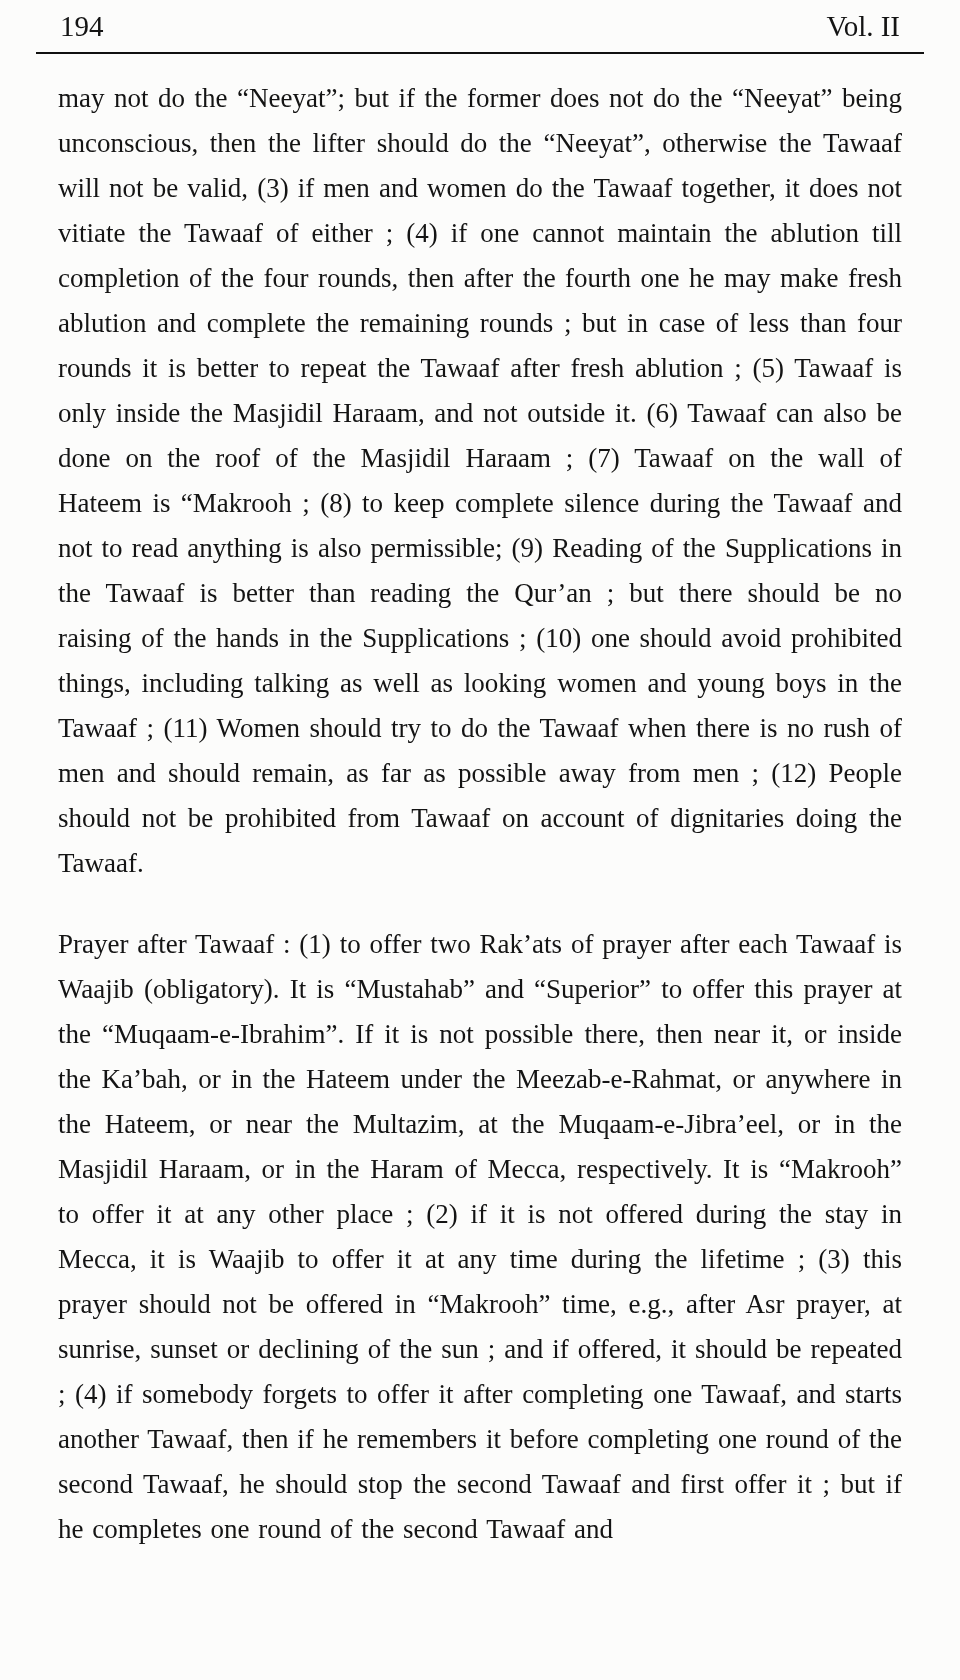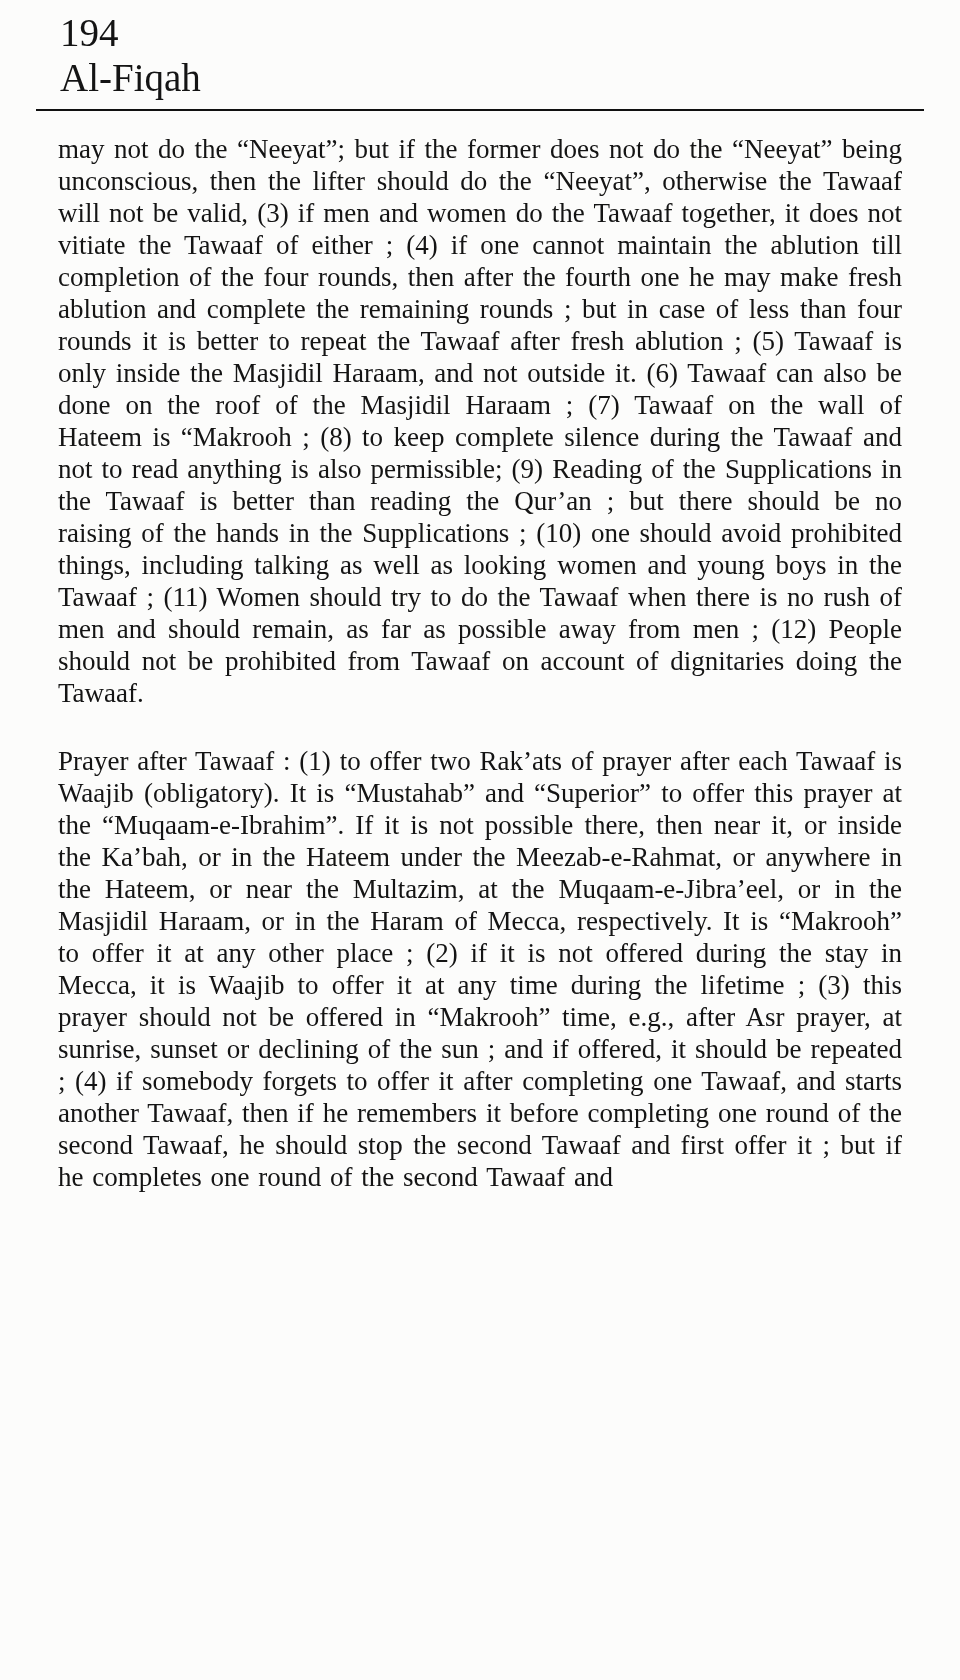--- a/index.html
+++ b/index.html
@@ -16,35 +16,34 @@
     color: #141414;
     font-family: "Liberation Serif", "DejaVu Serif", serif;
     box-sizing: border-box;
     padding: 10px 58px 0 58px;
     overflow: hidden;
   }
   .page-header {
     display: flex;
     justify-content: space-between;
     align-items: baseline;
-    font-size: 39px;
+    font-size: 29px;
     padding: 0 2px;
-    flex-direction: column;
   }
   .page-header .hdr-left   { flex: 1; text-align: left; }
   .page-header .hdr-center { flex: 1; text-align: center; }
   .page-header .hdr-right  { flex: 1; text-align: right; }
   .header-rule {
     border: none;
     border-top: 2px solid #101010;
     margin: 9px -22px 0 -22px;
   }
   .body-text {
     font-size: 27px;
-    line-height: 32px;
+    line-height: 45px;
     text-align: justify;
     text-align-last: left;
     word-spacing: 2px;
   }
   .body-text p {
     margin: 0;
   }
   .para-1 {
     margin-top: 22px !important;
   }
@@ -55,21 +54,21 @@
     font-weight: normal;
   }
 </style>
 </head>
 <body>
 
 <div class="page">
 
   <div class="page-header">
     <span class="hdr-left">194</span>
-    <span class="hdr-center">Al-Fiqah</span>
+    <span class="hdr-right">Vol. II</span>
   </div>
 
   <hr class="header-rule">
 
   <div class="body-text">
     <p class="para-1">may not do the “Neeyat”; but if the former does not do the “Neeyat” being unconscious, then the lifter should do the “Neeyat”, otherwise the Tawaaf will not be valid, (3) if men and women do the Tawaaf together, it does not vitiate the Tawaaf of either ; (4) if one cannot maintain the ablution till completion of the four rounds, then after the fourth one he may make fresh ablution and complete the remaining rounds ; but in case of less than four rounds it is better to repeat the Tawaaf after fresh ablution ; (5) Tawaaf is only inside the Masjidil Haraam, and not outside it. (6) Tawaaf can also be done on the roof of the Masjidil Haraam ; (7) Tawaaf on the wall of Hateem is “Makrooh ; (8) to keep complete silence during the Tawaaf and not to read anything is also permissible; (9) Reading of the Supplications in the Tawaaf is better than reading the Qur’an ; but there should be no raising of the hands in the Supplications ; (10) one should avoid prohibited things, including talking as well as looking women and young boys in the Tawaaf ; (11) Women should try to do the Tawaaf when there is no rush of men and should remain, as far as possible away from men ; (12) People should not be prohibited from Tawaaf on account of dignitaries doing the Tawaaf.</p>
 
     <p class="para-2"><span class="para-lead">Prayer after Tawaaf :</span><span> (1) to offer two Rak’ats of prayer after each Tawaaf is Waajib (obligatory). It is “Mustahab” and “Superior” to offer this prayer at the “Muqaam-e-Ibrahim”. If it is not possible there, then near it, or inside the Ka’bah, or in the Hateem under the Meezab-e-Rahmat, or anywhere in the Hateem, or near the Multazim, at the Muqaam-e-Jibra’eel, or in the Masjidil Haraam, or in the Haram of Mecca, respectively. It is “Makrooh” to offer it at any other place ; (2) if it is not offered during the stay in Mecca, it is Waajib to offer it at any time during the lifetime ; (3) this prayer should not be offered in “Makrooh” time, e.g., after Asr prayer, at sunrise, sunset or declining of the sun ; and if offered, it should be repeated ; (4) if somebody forgets to offer it after completing one Tawaaf, and starts another  Tawaaf, then if he remembers it before completing one round of the second Tawaaf, he should stop the second Tawaaf and first offer it ; but if he completes one round of the second Tawaaf  and</span></p>
   </div>
 

